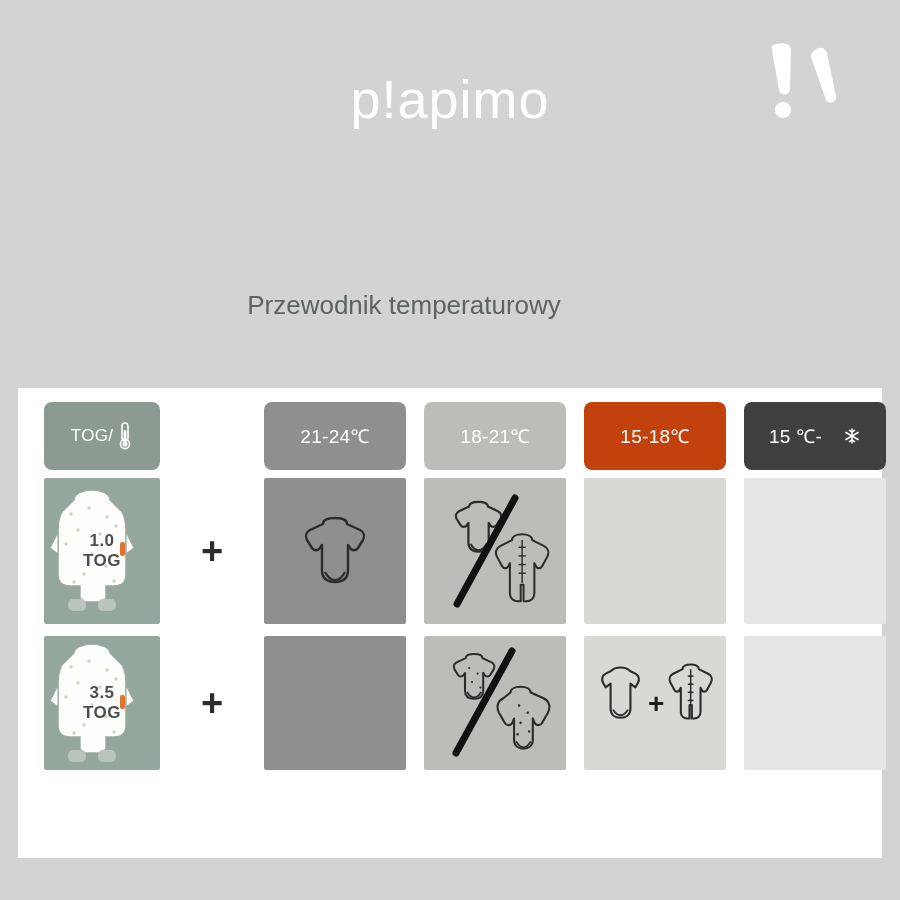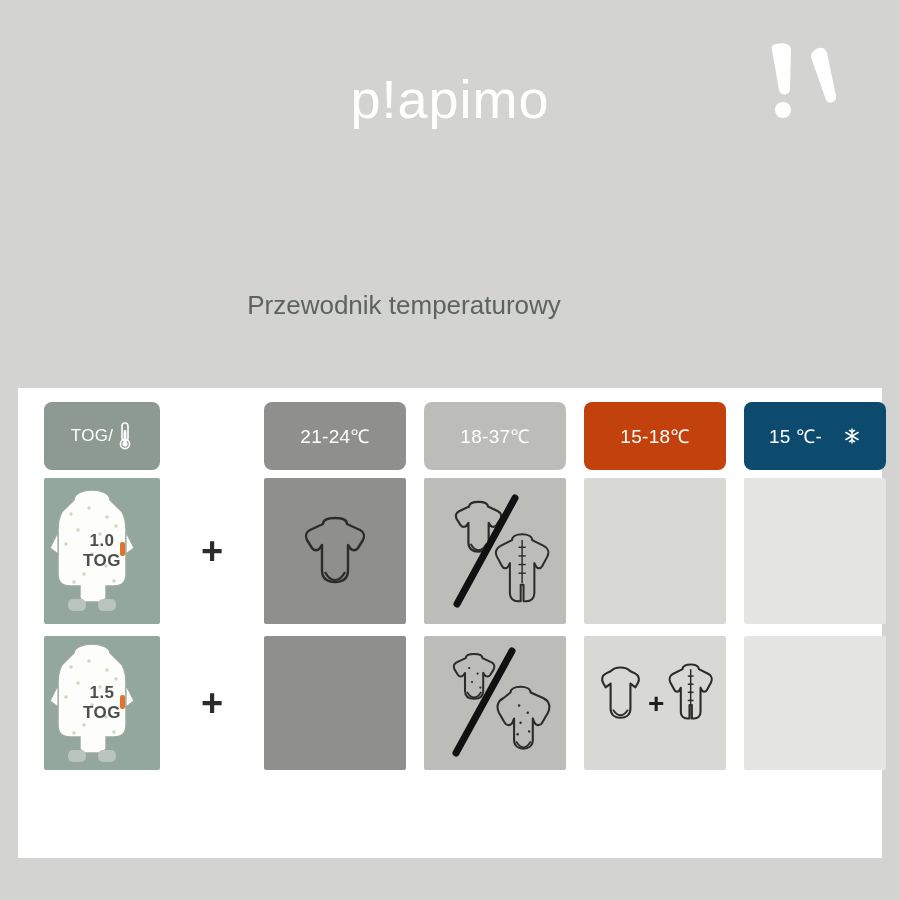--- a/index.html
+++ b/index.html
@@ -94,21 +94,21 @@
     justify-content: center;
     color: #ffffff;
     font-size: 19px;
     letter-spacing: .3px;
     border-radius: 8px;
   }
   .hdr-tog { background: #8d9a91; font-size: 17px; gap: 4px; }
   .hdr-1 { background: #8f8f8d; }
   .hdr-2 { background: #bcbcb8; }
   .hdr-3 { background: #c2410c; }
-  .hdr-4 { background: #0c4a6e; gap: 21px; }
+  .hdr-4 { background: #404040; gap: 21px; }
 
   .swatch { border-radius: 2px; }
   .sw-bag { background: #93a79c; display: flex; align-items: center; justify-content: flex-start; }
   .sw-dark { background: #8f8f8d; display:flex; align-items:center; justify-content:center;}
   .sw-mid  { background: #bcbcb8; display:flex; align-items:center; justify-content:center;}
   .sw-light{ background: #d8d8d5; display:flex; align-items:center; justify-content:center;}
   .sw-pale { background: #e5e5e3; display:flex; align-items:center; justify-content:center;}
 
   .plus {
     display: flex;
@@ -163,21 +163,21 @@
           <svg width="16" height="30" viewBox="0 0 16 30">
             <rect x="5" y="2" width="6" height="18" rx="3" fill="none" stroke="#ffffff" stroke-width="1.6"></rect>
             <circle cx="8" cy="23" r="4.6" fill="none" stroke="#ffffff" stroke-width="1.6"></circle>
             <rect x="6.6" y="9" width="2.8" height="13" rx="1.4" fill="#ffffff"></rect>
             <circle cx="8" cy="23" r="2.6" fill="#ffffff"></circle>
           </svg>
         </span>
       </div>
       <div class="cell"></div>
       <div class="cell hdr hdr-1">21-24℃</div>
-      <div class="cell hdr hdr-2">18-37℃</div>
+      <div class="cell hdr hdr-2">18-21℃</div>
       <div class="cell hdr hdr-3">15-18℃</div>
       <div class="cell hdr hdr-4">
         <span>15 ℃-</span>
         <span>
           <svg width="18" height="18" viewBox="0 0 18 18">
             <g stroke="#ffffff" stroke-width="1.5" stroke-linecap="round">
               <line x1="9" y1="2" x2="9" y2="16"></line>
               <line x1="2.9" y1="5.5" x2="15.1" y2="12.5"></line>
               <line x1="2.9" y1="12.5" x2="15.1" y2="5.5"></line>
               <line x1="6.4" y1="3.4" x2="9" y2="5"></line>
@@ -277,21 +277,21 @@
               <circle cx="72" cy="38" r="1.7"></circle>
             <circle cx="22" cy="56" r="1.7"></circle>
               <circle cx="40" cy="84" r="1.7"></circle>
               <circle cx="62" cy="76" r="1.7"></circle>
             <circle cx="30" cy="92" r="1.7"></circle>
               <circle cx="70" cy="91" r="1.7"></circle>
               <circle cx="48" cy="64" r="1.7"></circle>
           </g>
         </svg>
         <div class="tog-label">
-          <span>1.5</span><br>
+          <span>3.5</span><br>
           <span>TOG</span>
         </div>
       </div>
       <div class="cell plus">+</div>
 
       <div class="cell swatch sw-dark"></div>
 
       <div class="cell swatch sw-mid">
         <span>
           <svg width="130" height="120" viewBox="0 0 130 120">

